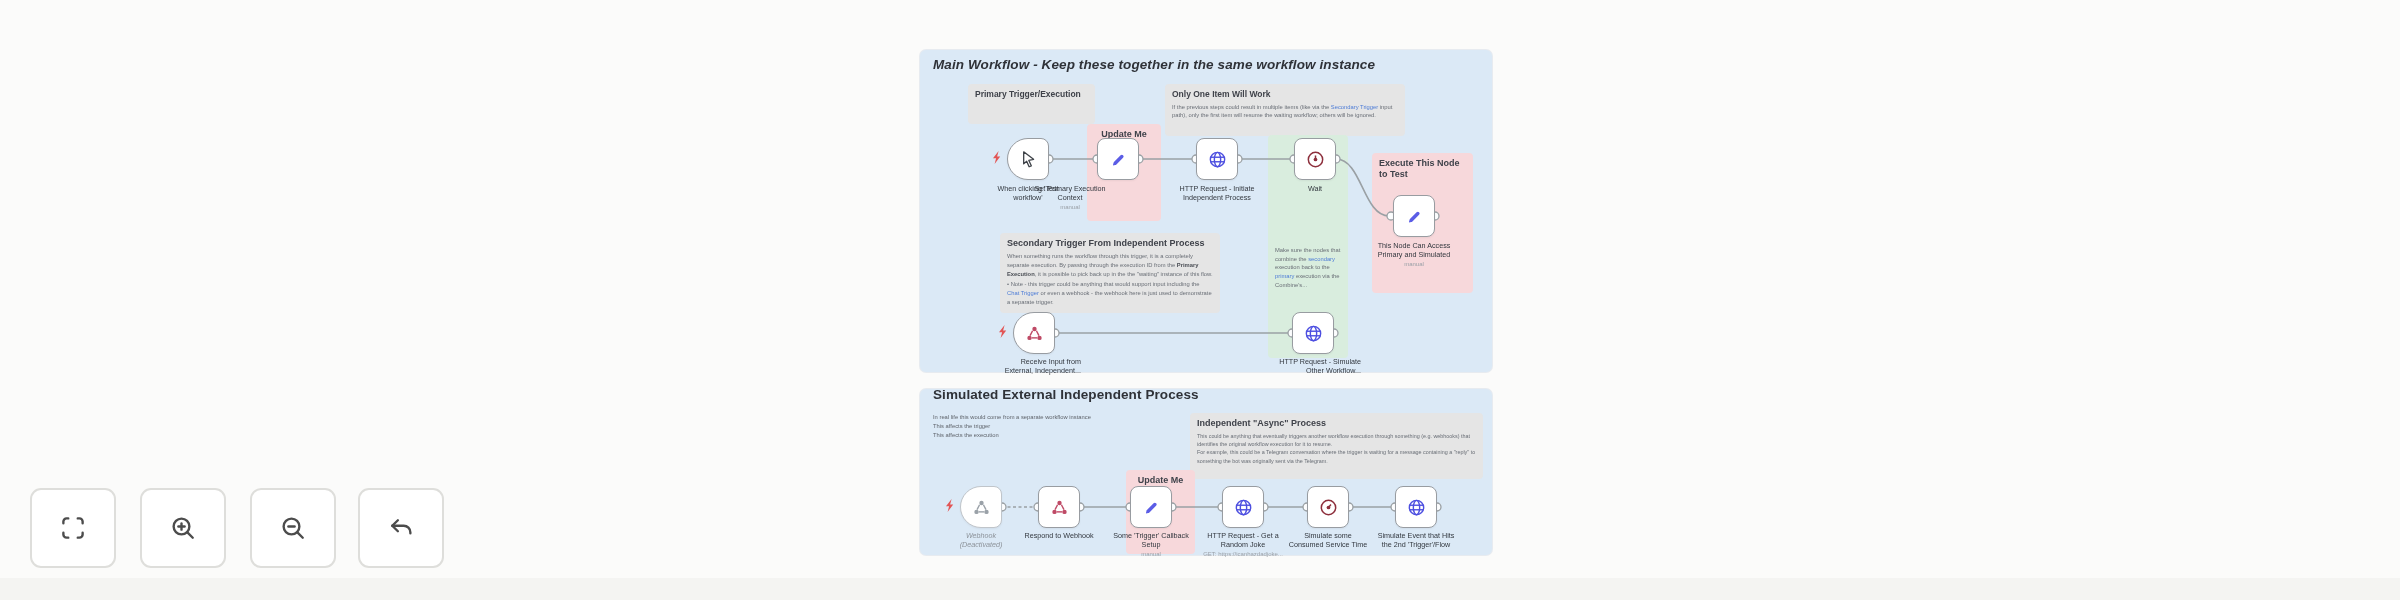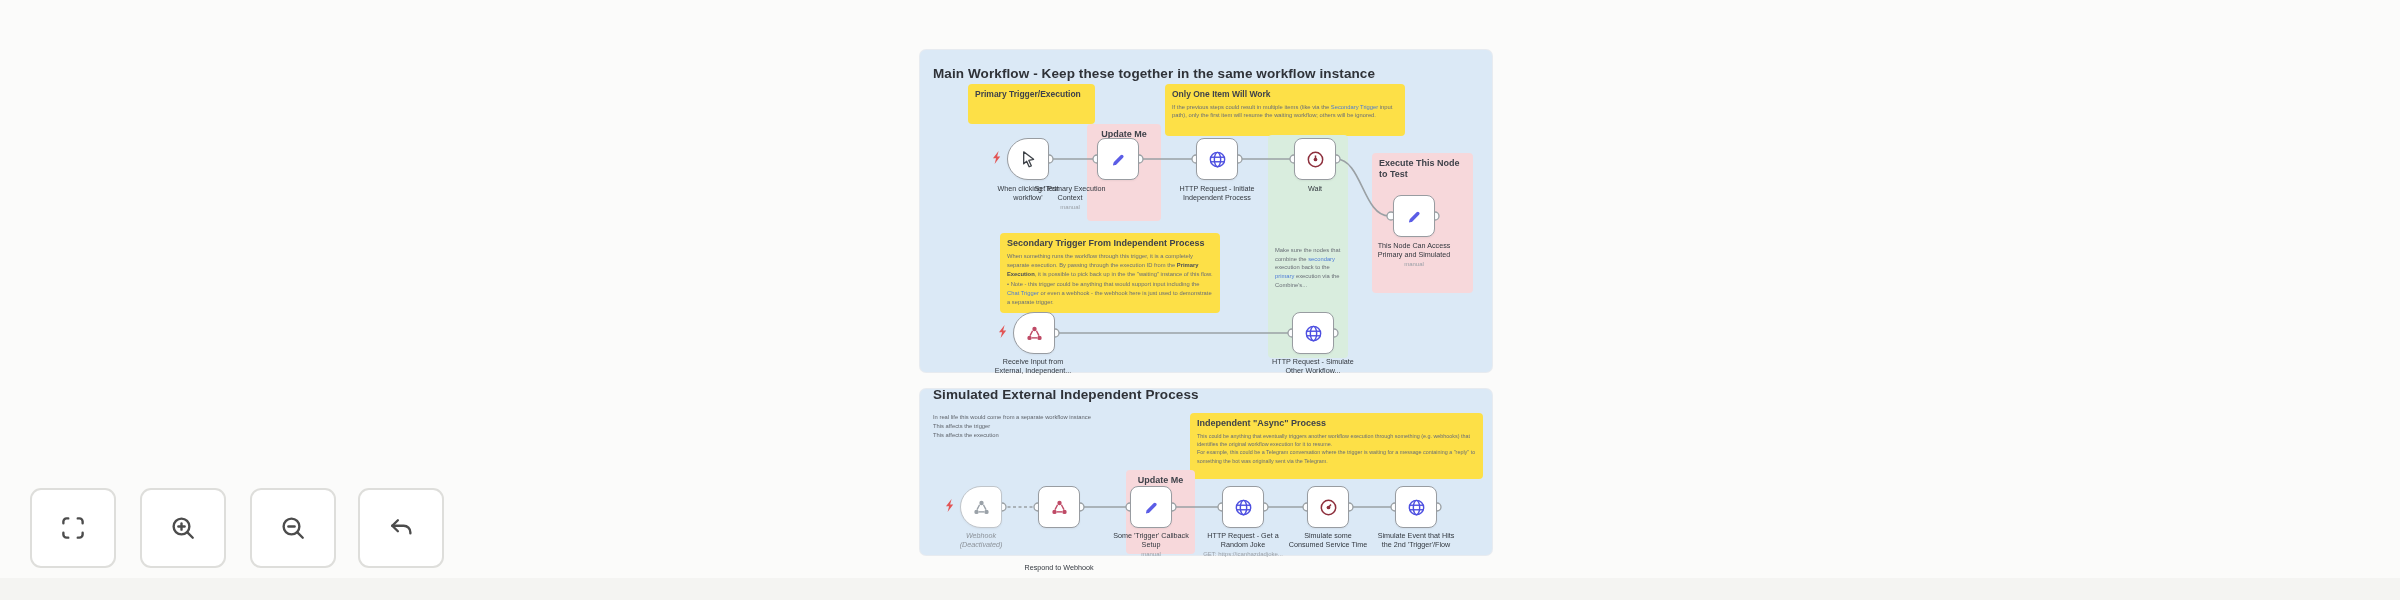--- a/index.html
+++ b/index.html
@@ -8,21 +8,21 @@
   .page{position:relative;width:2400px;height:600px;}
   .bottom-strip{position:absolute;left:0;top:578px;width:2400px;height:22px;background:#f4f4f2;}
 
   
   .sticky{position:absolute;border-radius:6px;background:#dbe9f6;z-index:1;
           box-shadow:0 0 0 1px rgba(120,150,190,.15);}
   .sticky-title{position:absolute;z-index:2;font-size:13.5px;font-weight:700;color:#2f3238;letter-spacing:.1px;}
   .sticky-sub{position:absolute;z-index:2;font-size:5.8px;line-height:1.55;color:#5f646b;white-space:pre-line;}
 
   .note{position:absolute;border-radius:4px;padding:5px 7px;box-sizing:border-box;z-index:2;}
-  .note.yellow{background:#fde047;}
+  .note.yellow{background:#e5e5e5;}
   .note.pink{background:#f7d8db;margin-left:8px;}
   .note.green{background:#d9edde;}
   .note-title{font-weight:700;font-size:8.5px;color:#3f424a;line-height:1.25;}
   .note-title.center{text-align:center;font-size:9px;}
   .note-body{margin-top:3px;font-size:5.8px;line-height:1.5;color:#696e76;white-space:pre-line;}
   .note-body.tiny{font-size:5.4px;}
   .link{color:#4d7cd6;}
   .b{font-weight:700;color:#4a4e55;}
 
   
@@ -49,21 +49,21 @@
   .toolbar-btn svg{display:block;}
 </style>
 </head>
 <body>
 
 <div class="page">
 
   <div class="bottom-strip"></div>
 
   <div class="sticky" style="left:920px;top:50px;width:572px;height:322px;"></div>
-  <div class="sticky-title" style="left:933px;top:66px;">Main Workflow - Keep these together in the same workflow instance</div>
+  <div class="sticky-title" style="left:933px;top:57px;font-style:italic;">Main Workflow - Keep these together in the same workflow instance</div>
 
   <div class="note yellow" style="left:968px;top:84px;width:127px;height:40px;">
     <div class="note-title">Primary Trigger/Execution</div>
   </div>
 
   <div class="note yellow" style="left:1165px;top:84px;width:240px;height:52px;">
     <div class="note-title">Only One Item Will Work</div>
     <div class="note-body"><span>If the previous steps could result in multiple items (like via the </span><span class="link">Secondary Trigger</span><span> input path), only the first item will resume the waiting workflow; others will be ignored.</span></div>
   </div>
 
@@ -224,36 +224,36 @@
             <path d="M8.8 17 h6.4"></path>
           </g>
           <g fill="#bf4a66">
             <circle cx="12" cy="6.8" r="2.5"></circle>
             <circle cx="6.3" cy="17" r="2.5"></circle>
             <circle cx="17.7" cy="17" r="2.5"></circle>
           </g>
         </svg>
     </span>
   </div>
-  <div class="nlabel" style="left:985px;top:357px;width:96px;">Receive Input from
+  <div class="nlabel" style="left:985px;top:357px;width:96px;text-align:right;">Receive Input from
 External, Independent...</div>
 
   <div class="node" style="left:1292px;top:312px;">
     <span class="nicon">
       <svg width="21" height="21" viewBox="0 0 24 24">
           <g fill="none" stroke="#4d4fe0" stroke-width="1.6">
             <circle cx="12" cy="12" r="8.2"></circle>
             <ellipse cx="12" cy="12" rx="3.6" ry="8.2"></ellipse>
             <line x1="4.2" y1="9.4" x2="19.8" y2="9.4"></line>
             <line x1="4.2" y1="14.6" x2="19.8" y2="14.6"></line>
           </g>
         </svg>
     </span>
   </div>
-  <div class="nlabel" style="left:1265px;top:357px;width:96px;">HTTP Request - Simulate
+  <div class="nlabel" style="left:1265px;top:357px;width:96px;text-align:right;">HTTP Request - Simulate
 Other Workflow...</div>
 
   <span class="bolt" style="left:946px;top:499px;">
     <svg width="9" height="13" viewBox="0 0 9 13">
         <path d="M5.6 0 L0 7.2 h3.1 L1.6 13 7.2 5.4 H4.1 Z" fill="#e25555"></path>
       </svg>
   </span>
   <div class="node trigger dim" style="left:960px;top:486px;">
     <span class="nicon">
       <svg width="21" height="21" viewBox="0 0 24 24">
@@ -282,21 +282,21 @@
             <path d="M8.8 17 h6.4"></path>
           </g>
           <g fill="#bf4a66">
             <circle cx="12" cy="6.8" r="2.5"></circle>
             <circle cx="6.3" cy="17" r="2.5"></circle>
             <circle cx="17.7" cy="17" r="2.5"></circle>
           </g>
         </svg>
     </span>
   </div>
-  <div class="nlabel" style="left:1015px;top:531px;width:88px;margin-top:32px;">Respond to Webhook</div>
+  <div class="nlabel" style="left:1015px;top:531px;width:88px;">Respond to Webhook</div>
 
   <div class="node" style="left:1130px;top:486px;">
     <span class="nicon">
       <svg width="21" height="21" viewBox="0 0 24 24">
           <g stroke="#5b5de6" stroke-linecap="round">
             <line x1="8.2" y1="16.2" x2="15.8" y2="8.6" stroke-width="4"></line>
             <line x1="6.6" y1="17.9" x2="8" y2="16.4" stroke-width="1.8"></line>
           </g>
         </svg>
     </span>

